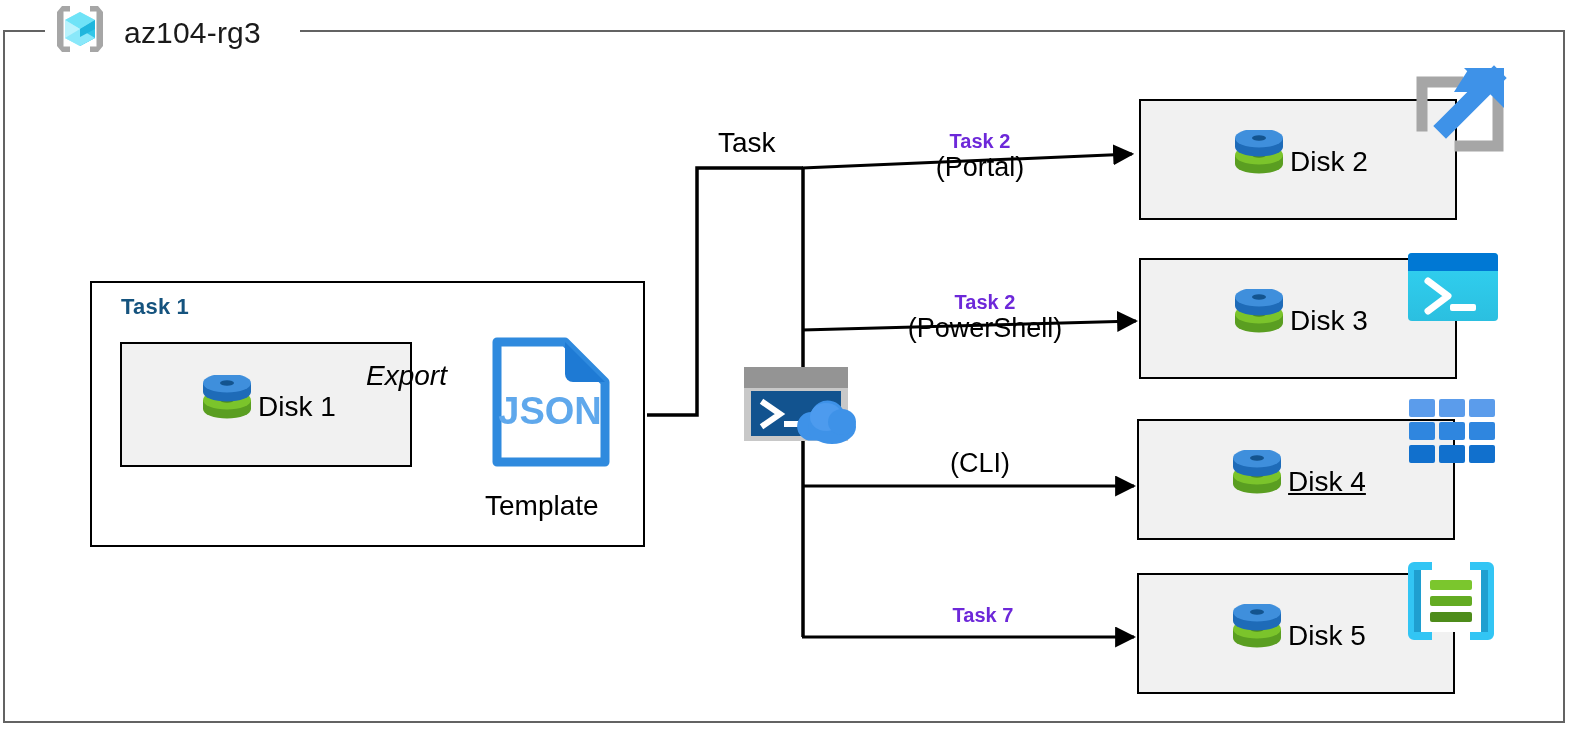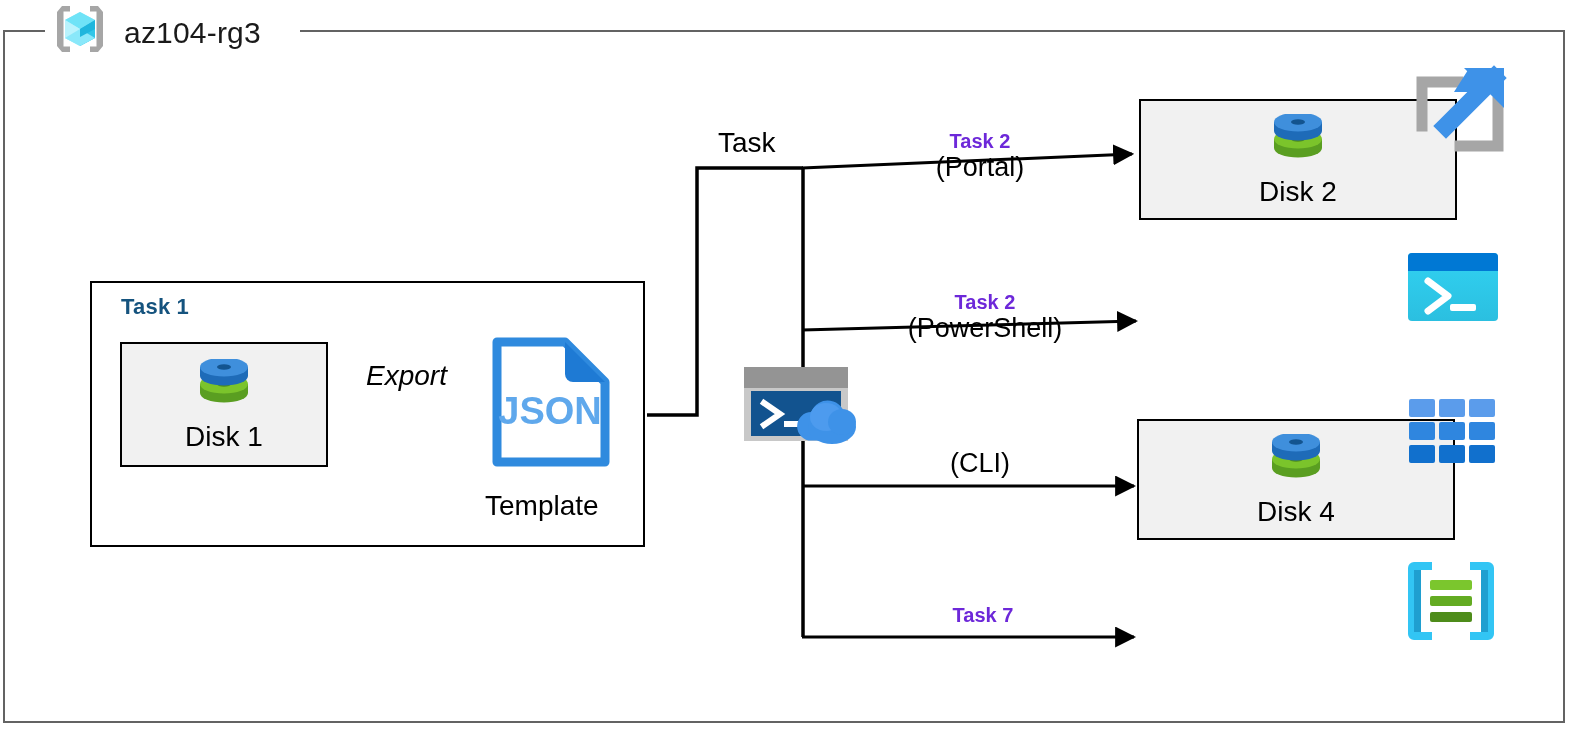--- a/index.html
+++ b/index.html
@@ -22,21 +22,21 @@
 
   
   .task1-box{position:absolute;left:90px;top:281px;width:555px;height:266px;
              box-sizing:border-box;border:2px solid #000;background:#ffffff;}
   .task1-title{position:absolute;left:121px;top:294px;font-size:22px;font-weight:bold;
                color:#15537e;letter-spacing:.2px;}
 
   
   .disk-box{position:absolute;box-sizing:border-box;border:2px solid #000;background:#f1f1f1;}
   .disk-inner{position:relative;width:100%;height:100%;
-              display:flex;flex-direction:column;align-items:center;justify-content:center;}
+              display:flex;flex-direction:row;align-items:center;justify-content:center;}
   .disk-label{font-size:28px;color:#000;line-height:1;margin-top:4px;}
 
   
   .lbl{position:absolute;font-size:28px;color:#000;line-height:1;white-space:nowrap;}
   .task-lbl{position:absolute;text-align:center;white-space:nowrap;}
   .task-lbl .t{display:block;font-size:20px;font-weight:bold;color:#6d28d9;line-height:1.12;}
   .task-lbl .s{display:block;font-size:27px;color:#000;line-height:1.12;}
 
   
   .ico-abs{position:absolute;}
@@ -84,21 +84,21 @@
 
     <line x1="802" y1="168" x2="1132" y2="154" stroke="#000" stroke-width="3" marker-end="url(#arrow)"></line>
     <line x1="802" y1="330" x2="1136" y2="321" stroke="#000" stroke-width="3" marker-end="url(#arrow)"></line>
     <line x1="802" y1="486" x2="1134" y2="486" stroke="#000" stroke-width="3" marker-end="url(#arrow)"></line>
     <line x1="802" y1="637" x2="1134" y2="637" stroke="#000" stroke-width="3" marker-end="url(#arrow)"></line>
   </svg>
 
   <div class="task1-box"></div>
   <div class="task1-title">Task 1</div>
 
-  <div class="disk-box" style="left:120px;top:342px;width:208px;height:125px;">
+  <div class="disk-box" style="left:120px;top:342px;width:292px;height:125px;">
     <div class="disk-inner">
       <span>
         <svg class="icon" width="62" height="60" viewBox="0 0 62 60">
           <ellipse cx="31" cy="34" rx="24" ry="9.5" fill="#5a9e21"></ellipse>
           <rect x="7" y="25" width="48" height="9" fill="#5a9e21"></rect>
           <ellipse cx="31" cy="25" rx="24" ry="9.5" fill="#7bc42b"></ellipse>
           <ellipse cx="31" cy="25" rx="7" ry="2.8" fill="#4e8c1a"></ellipse>
           <ellipse cx="31" cy="17" rx="24" ry="9.5" fill="#1e6bb8"></ellipse>
           <rect x="7" y="8" width="48" height="9" fill="#1e6bb8"></rect>
           <ellipse cx="31" cy="8" rx="24" ry="9.5" fill="#3f8fdc"></ellipse>
@@ -163,40 +163,57 @@
       <path d="M52 82 H90 V38" fill="none" stroke="#a6a6a6" stroke-width="11" stroke-linecap="square"></path>
       <path d="M38 62 L86 14" stroke="#3e92e8" stroke-width="18" stroke-linecap="square"></path>
       <path d="M60 6 L96 6 L96 42 L82 28 L46 28 Z" fill="#3e92e8"></path>
       <path d="M96 4 L96 44 L56 4 Z" fill="#3e92e8"></path>
     </svg>
   </div>
 
   <div class="task-lbl" style="left:855px;top:291px;width:260px;">
     <span class="t">Task 2</span>
     <span class="s">(PowerShell)</span>
+  </div>
+  <div class="disk-box" style="left:1139px;top:258px;width:318px;height:121px;">
+    <div class="disk-inner">
+      <span>
+        <svg class="icon" width="62" height="60" viewBox="0 0 62 60">
+          <ellipse cx="31" cy="34" rx="24" ry="9.5" fill="#5a9e21"></ellipse>
+          <rect x="7" y="25" width="48" height="9" fill="#5a9e21"></rect>
+          <ellipse cx="31" cy="25" rx="24" ry="9.5" fill="#7bc42b"></ellipse>
+          <ellipse cx="31" cy="25" rx="7" ry="2.8" fill="#4e8c1a"></ellipse>
+          <ellipse cx="31" cy="17" rx="24" ry="9.5" fill="#1e6bb8"></ellipse>
+          <rect x="7" y="8" width="48" height="9" fill="#1e6bb8"></rect>
+          <ellipse cx="31" cy="8" rx="24" ry="9.5" fill="#3f8fdc"></ellipse>
+          <ellipse cx="31" cy="8" rx="7" ry="2.8" fill="#13548f"></ellipse>
+        </svg>
+      </span>
+      <span class="disk-label">Disk 3</span>
+    </div>
   </div>
   <div class="ico-abs" style="left:1406px;top:251px;">
     <svg class="icon" width="94" height="72" viewBox="0 0 94 72">
       <defs>
         <linearGradient id="psBody" x1="0" y1="0" x2="0" y2="1">
           <stop offset="0" stop-color="#31d2f2"></stop>
           <stop offset="1" stop-color="#2bbfe0"></stop>
         </linearGradient>
       </defs>
       <rect x="2" y="2" width="90" height="68" rx="4" fill="url(#psBody)"></rect>
       <path d="M2 6 a4 4 0 0 1 4 -4 H88 a4 4 0 0 1 4 4 V20 H2 Z" fill="#0078d4"></path>
       <path d="M22 30 L42 45 L22 60" fill="none" stroke="#ffffff" stroke-width="7" stroke-linecap="round" stroke-linejoin="round"></path>
       <rect x="44" y="53" width="26" height="7" rx="2" fill="#ffffff"></rect>
     </svg>
   </div>
 
   <div class="task-lbl" style="left:860px;top:448px;width:240px;">
     <span class="s">(CLI)</span>
   </div>
-  <div class="disk-box" style="left:1137px;top:419px;width:318px;height:121px;">
+  <div class="disk-box" style="left:1137px;top:419px;width:318px;height:121px;text-decoration:underline;">
     <div class="disk-inner">
       <span>
         <svg class="icon" width="62" height="60" viewBox="0 0 62 60">
           <ellipse cx="31" cy="34" rx="24" ry="9.5" fill="#5a9e21"></ellipse>
           <rect x="7" y="25" width="48" height="9" fill="#5a9e21"></rect>
           <ellipse cx="31" cy="25" rx="24" ry="9.5" fill="#7bc42b"></ellipse>
           <ellipse cx="31" cy="25" rx="7" ry="2.8" fill="#4e8c1a"></ellipse>
           <ellipse cx="31" cy="17" rx="24" ry="9.5" fill="#1e6bb8"></ellipse>
           <rect x="7" y="8" width="48" height="9" fill="#1e6bb8"></rect>
           <ellipse cx="31" cy="8" rx="24" ry="9.5" fill="#3f8fdc"></ellipse>
@@ -216,20 +233,37 @@
       <rect x="62" y="25" width="26" height="18" rx="2" fill="#2f86df"></rect>
       <rect x="2" y="48" width="26" height="18" rx="2" fill="#1170cd"></rect>
       <rect x="32" y="48" width="26" height="18" rx="2" fill="#1170cd"></rect>
       <rect x="62" y="48" width="26" height="18" rx="2" fill="#1170cd"></rect>
     </svg>
   </div>
 
   <div class="task-lbl" style="left:858px;top:604px;width:250px;">
     <span class="t">Task 7</span>
   </div>
+  <div class="disk-box" style="left:1137px;top:573px;width:318px;height:121px;">
+    <div class="disk-inner">
+      <span>
+        <svg class="icon" width="62" height="60" viewBox="0 0 62 60">
+          <ellipse cx="31" cy="34" rx="24" ry="9.5" fill="#5a9e21"></ellipse>
+          <rect x="7" y="25" width="48" height="9" fill="#5a9e21"></rect>
+          <ellipse cx="31" cy="25" rx="24" ry="9.5" fill="#7bc42b"></ellipse>
+          <ellipse cx="31" cy="25" rx="7" ry="2.8" fill="#4e8c1a"></ellipse>
+          <ellipse cx="31" cy="17" rx="24" ry="9.5" fill="#1e6bb8"></ellipse>
+          <rect x="7" y="8" width="48" height="9" fill="#1e6bb8"></rect>
+          <ellipse cx="31" cy="8" rx="24" ry="9.5" fill="#3f8fdc"></ellipse>
+          <ellipse cx="31" cy="8" rx="7" ry="2.8" fill="#13548f"></ellipse>
+        </svg>
+      </span>
+      <span class="disk-label">Disk 5</span>
+    </div>
+  </div>
   <div class="ico-abs" style="left:1404px;top:558px;">
     <svg class="icon" width="94" height="90" viewBox="0 0 94 90">
 
       <path d="M4 22 V10 a6 6 0 0 1 6 -6 H28 V20 H20 V22 Z" fill="#32c5f4"></path>
       <path d="M90 22 V10 a6 6 0 0 0 -6 -6 H66 V20 H74 V22 Z" fill="#32c5f4"></path>
       <path d="M4 64 V76 a6 6 0 0 0 6 6 H28 V66 H20 V64 Z" fill="#32c5f4"></path>
       <path d="M90 64 V76 a6 6 0 0 1 -6 6 H66 V66 H74 V64 Z" fill="#32c5f4"></path>
       <rect x="4" y="22" width="86" height="42" fill="#32c5f4"></rect>
       <rect x="10" y="12" width="74" height="62" fill="#1f9fd0"></rect>
       <rect x="17" y="12" width="60" height="62" fill="#ffffff"></rect>

